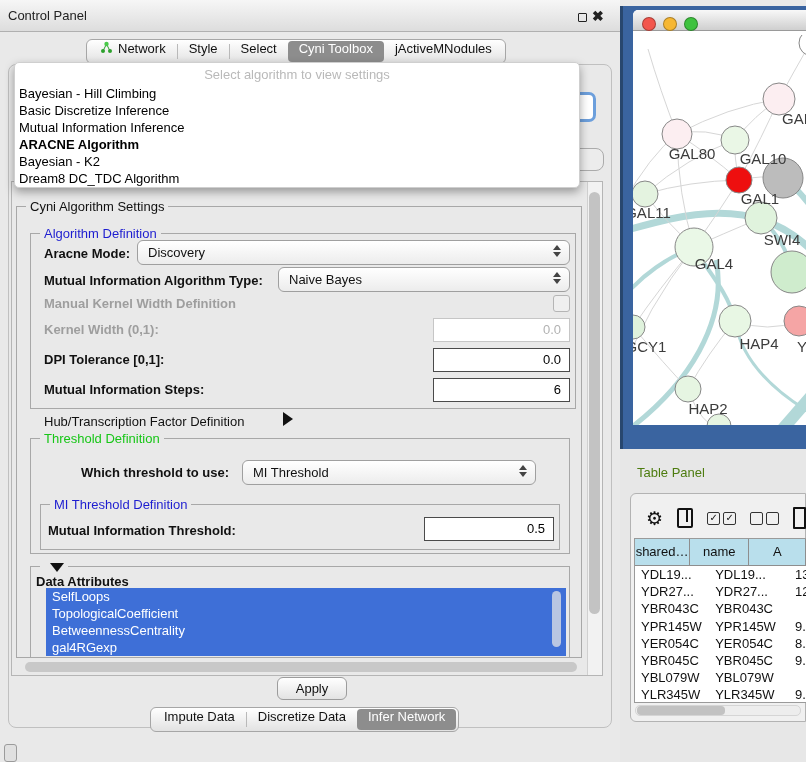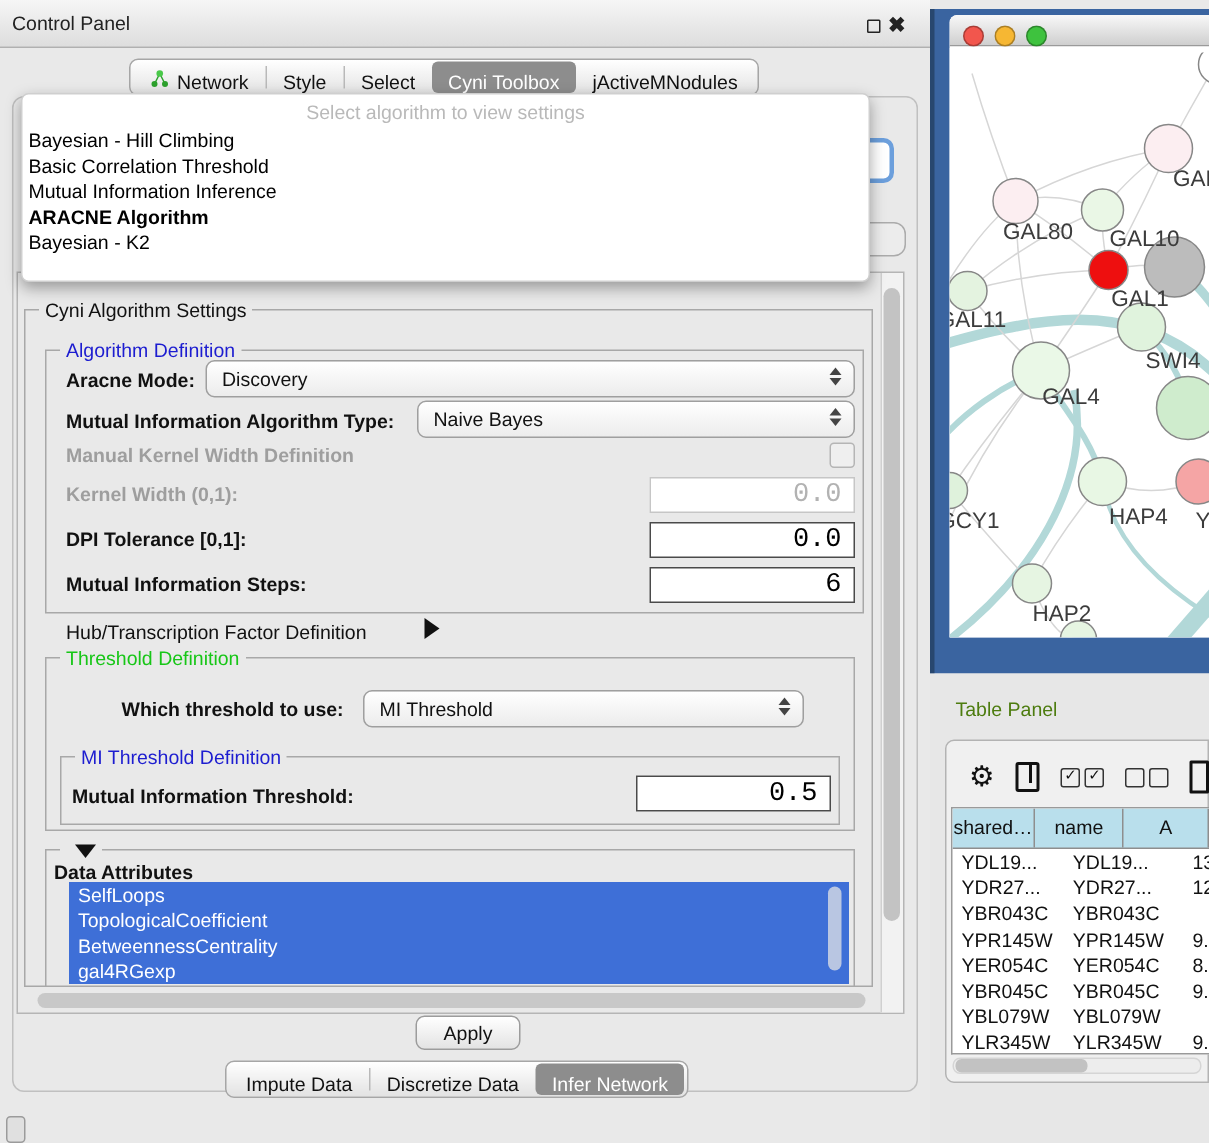--- a/index.html
+++ b/index.html
@@ -7,21 +7,21 @@
        font-family:"Liberation Sans",sans-serif;font-size:13px;color:#111;}
   .abs{position:absolute;box-sizing:border-box}
   
   .cp-titlebar{left:0;top:0;width:620px;height:32px;background:linear-gradient(#f6f6f6,#dddddd);
        border-bottom:1px solid #b0b0b0;}
   .cp-title{left:8px;top:8px;font-size:13px;color:#222}
   .float-icon{left:578px;top:13px;width:9px;height:9px;border:1.5px solid #222;border-radius:1px}
   .close-icon{left:592px;top:8px;font-size:14px;font-weight:bold;color:#222;line-height:16px}
   .tabbar{display:flex;align-items:center;height:25px;background:linear-gradient(#ffffff,#e2e2e2);
        border:1px solid #a6a6a6;border-radius:6px;padding:0 2px}
-  .tab{display:flex;align-items:flex-end;gap:5px;padding:0 11px;height:21px;white-space:nowrap;color:#111;cursor:default}
+  .tab{display:flex;align-items:flex-start;gap:5px;padding:0 11px;height:21px;white-space:nowrap;color:#111;cursor:default}
   .tab.sel{background:#8d8d8d;color:#fff;border-radius:4px}
   .tabdiv{width:1px;height:15px;background:#b9b9b9}
   .cp-body{left:8px;top:64px;width:604px;height:664px;border:1px solid #c0c0c0;border-radius:8px;background:#e9e9e9}
   
   .ghost-combo{left:566px;top:92px;width:30px;height:30px;border:3px solid #6c9fdc;border-radius:7px;background:#fff}
   .ghost-btn{left:572px;top:148px;width:32px;height:23px;border:1px solid #ababab;border-radius:8px;background:#ececec}
   
   .popup{left:14px;top:62px;width:566px;height:126px;background:#fff;border:1px solid #cfcfcf;border-radius:5px;
        box-shadow:0 4px 10px rgba(0,0,0,.35);z-index:30;padding-top:2px}
   .dd-head{height:20px;line-height:20px;text-align:center;color:#b9b9b9}
@@ -35,21 +35,21 @@
   .lbl{position:absolute;white-space:nowrap}
   .b{font-weight:bold}
   .dis{color:#9e9e9e}
   .combo{position:absolute;box-sizing:border-box;height:25px;border:1px solid #9f9f9f;border-radius:6px;
        background:linear-gradient(#ffffff,#ececec);display:flex;align-items:center;padding:0 22px 0 10px}
   .combo .val{flex:1;white-space:nowrap;overflow:hidden}
   .spin{position:absolute;right:8px;top:4px;display:flex;flex-direction:column;gap:2px}
   .spin i{width:0;height:0;border-left:4px solid transparent;border-right:4px solid transparent}
   .spin .up{border-bottom:5px solid #444}.spin .dn{border-top:5px solid #444}
   .tfield{position:absolute;box-sizing:border-box;height:24px;background:#fff;border:1px solid #4a4a4a;
-       text-align:right;padding:0 8px;font-size:18px;font-family:Liberation Mono, monospace;color:#000}
+       text-align:right;padding:0 8px;font-size:13px;font-family:Liberation Sans, sans-serif;color:#000}
   .tfield.dis2{border:1px solid #c6c6c6;color:#b2b2b2}
   .checkbox{position:absolute;width:15px;height:15px;border:1px solid #b5b5b5;border-radius:3px;background:#efefef}
   .tri-right{position:absolute;width:0;height:0;border-top:7px solid transparent;border-bottom:7px solid transparent;border-left:10px solid #111}
   .tri-down{display:inline-block;width:0;height:0;border-left:7px solid transparent;border-right:7px solid transparent;border-top:9px solid #111;margin-left:6px;vertical-align:middle}
   .attr-list{left:46px;top:588px;width:520px;height:68px;background:#3e6fd7;overflow:hidden}
   .attr-item{height:17px;line-height:17px;color:#fff;padding-left:6px;white-space:nowrap}
   .attr-scroll{left:552px;top:591px;width:9px;height:56px;background:#b9c6e2;border-radius:5px}
   .vscroll-track{left:587px;top:182px;width:15px;height:493px;background:#f2f2f2;border-left:1px solid #d0d0d0}
   .vscroll-thumb{left:589px;top:192px;width:11px;height:422px;background:#c3c3c3;border-radius:6px}
   .hscroll-thumb{left:25px;top:662px;width:552px;height:10px;background:#c8c8c8;border-radius:5px}
@@ -119,24 +119,25 @@
     </span>
     <span class="tab">
       <span>jActiveMNodules</span>
     </span>
   </div>
 
 <div class="abs popup">
   <div class="dd-head">Select algorithm to view settings</div>
   <div id="dd-items">
       <div class="dd-item">Bayesian - Hill Climbing</div>
-      <div class="dd-item">Basic Correlation Threshold</div>
+      <div class="dd-item">Basic Discretize Inference</div>
       <div class="dd-item">Mutual Information Inference</div>
       <div class="dd-item bold">ARACNE Algorithm</div>
       <div class="dd-item">Bayesian - K2</div>
+      <div class="dd-item">Dream8 DC_TDC Algorithm</div>
     </div>
 </div>
 
 <div class="abs scrollpane"></div>
 
 <div class="abs fieldset" style="left:16px;top:206px;width:566px;height:452px">
   <span class="fs-title">Cyni Algorithm Settings</span>
 </div>
 
 <div class="abs fieldset" style="left:30px;top:233px;width:546px;height:176px">

